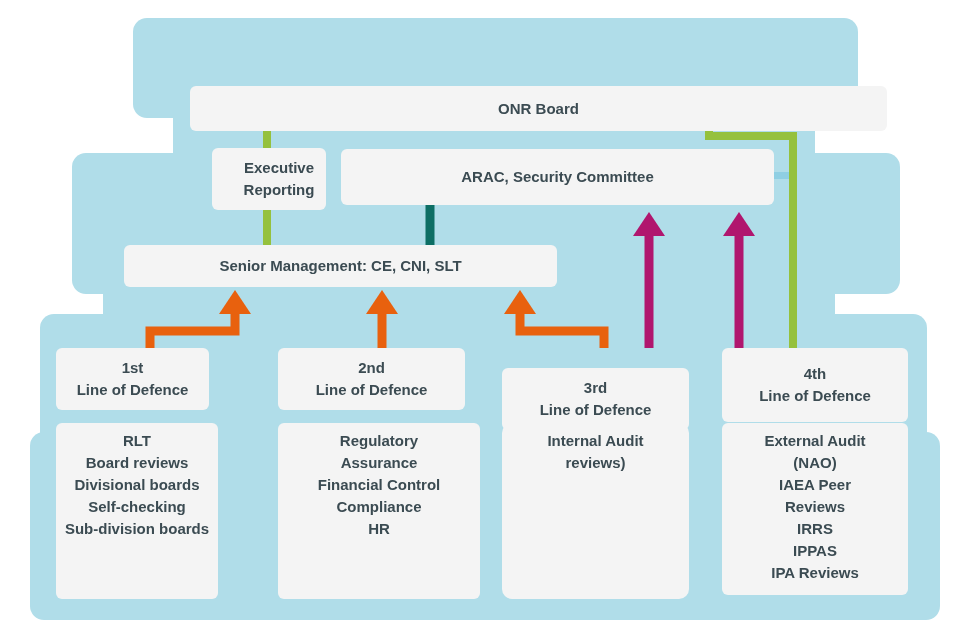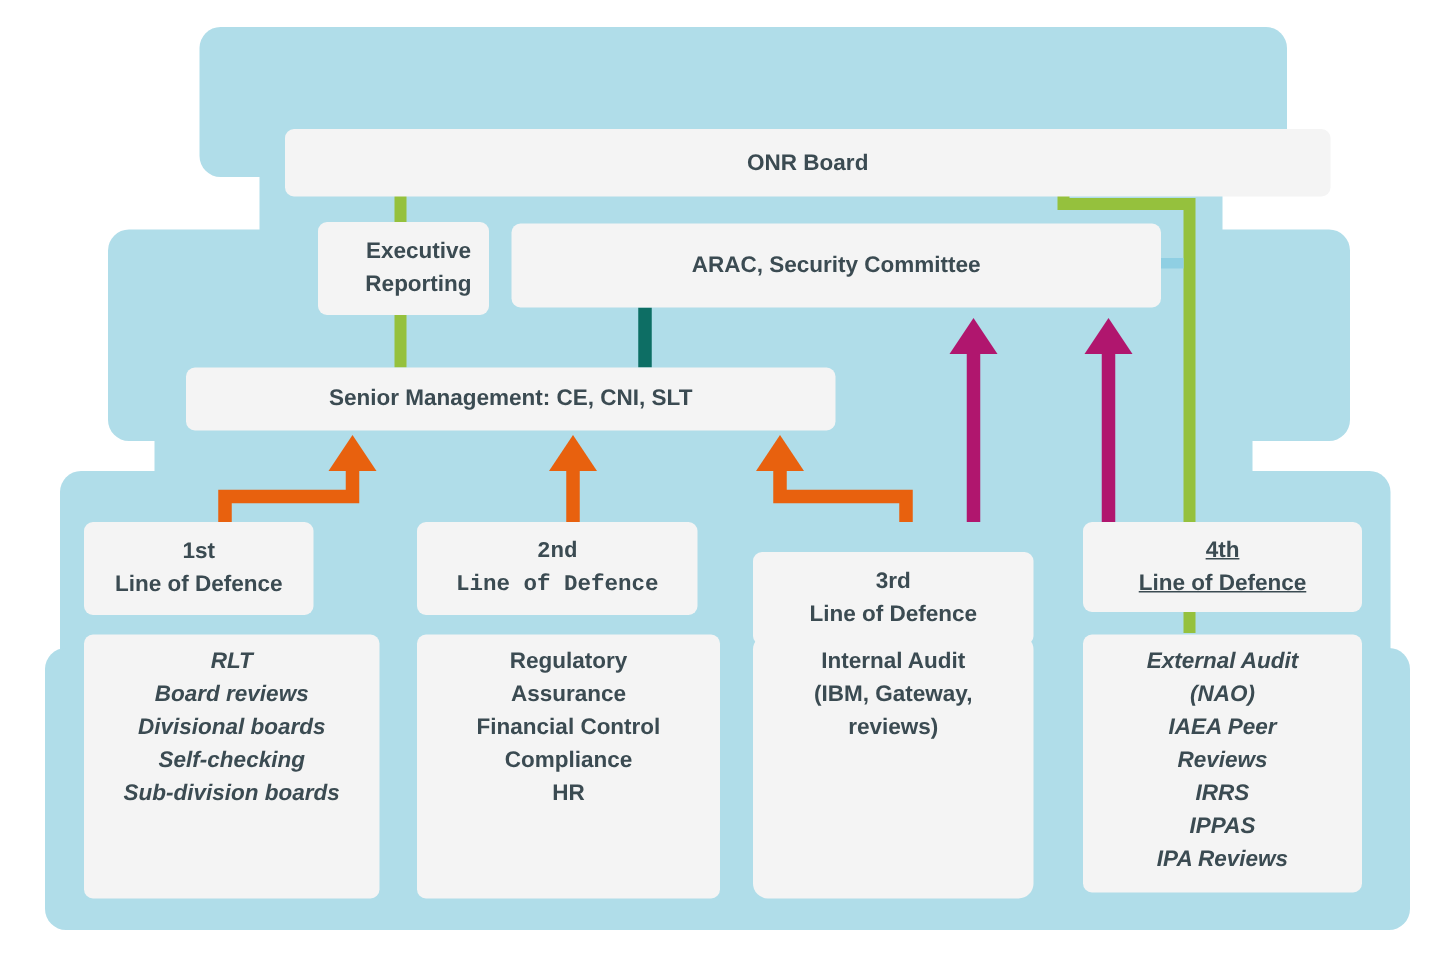--- a/index.html
+++ b/index.html
@@ -78,65 +78,64 @@
 <div class="box" style="left:124px;top:245px;width:433px;height:42px;">
   <span>Senior Management: CE, CNI, SLT</span>
 </div>
 
 <div class="box lines" style="left:56px;top:348px;width:153px;height:62px;">
   <div>
       <div>1st</div>
   <div>Line of Defence</div>
     </div>
 </div>
-<div class="box lines" style="left:278px;top:348px;width:187px;height:62px;font-family:Liberation Mono, monospace;">
+<div class="box lines" style="left:278px;top:348px;width:187px;height:62px;">
   <div>
       <div>2nd</div>
   <div>Line of Defence</div>
     </div>
 </div>
 <div class="box lines" style="left:502px;top:348px;width:187px;height:62px;margin-top:20px;">
   <div>
       <div>3rd</div>
   <div>Line of Defence</div>
     </div>
 </div>
-<div class="box lines" style="left:722px;top:348px;width:186px;height:60px;text-decoration:underline;">
+<div class="box lines" style="left:722px;top:348px;width:186px;height:74px;">
   <div>
       <div>4th</div>
   <div>Line of Defence</div>
     </div>
 </div>
 
-<div class="box top lines" style="left:56px;top:423px;width:197px;height:176px;font-style:italic;">
+<div class="box top lines" style="left:56px;top:423px;width:162px;height:176px;">
   <div>
     <div>RLT</div>
     <div>Board reviews</div>
     <div>Divisional boards</div>
     <div>Self-checking</div>
     <div>Sub-division boards</div>
   </div>
 </div>
 <div class="box top lines" style="left:278px;top:423px;width:202px;height:176px;">
   <div>
     <div>Regulatory</div>
     <div>Assurance</div>
     <div>Financial Control</div>
     <div>Compliance</div>
     <div>HR</div>
   </div>
 </div>
 <div class="box top lines" style="left:502px;top:423px;width:187px;height:176px;border-radius:10px;">
   <div>
     <div>Internal Audit</div>
-    <div>(IBM, Gateway,</div>
     <div>reviews)</div>
   </div>
 </div>
-<div class="box top lines" style="left:722px;top:423px;width:186px;height:172px;font-style:italic;">
+<div class="box top lines" style="left:722px;top:423px;width:186px;height:172px;">
   <div>
     <div>External Audit</div>
     <div>(NAO)</div>
     <div>IAEA Peer</div>
     <div>Reviews</div>
     <div>IRRS</div>
     <div>IPPAS</div>
     <div>IPA Reviews</div>
   </div>
 </div>

